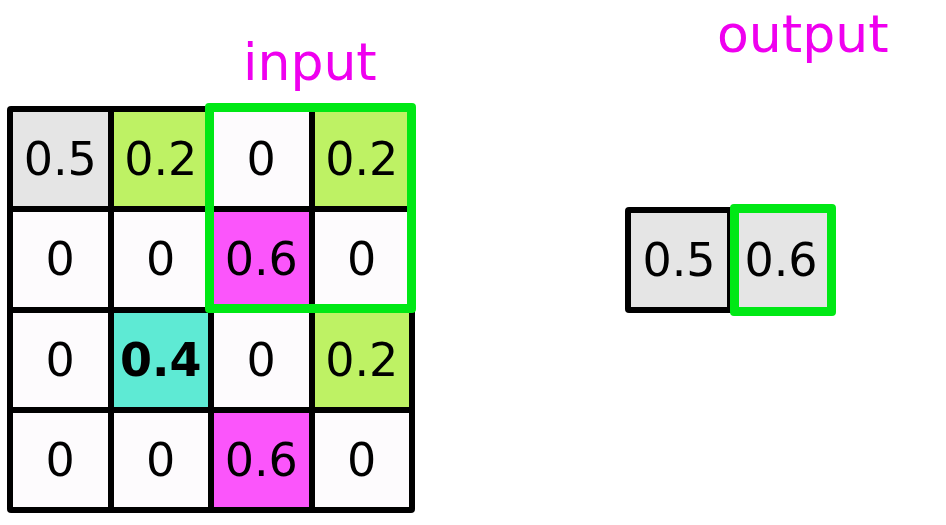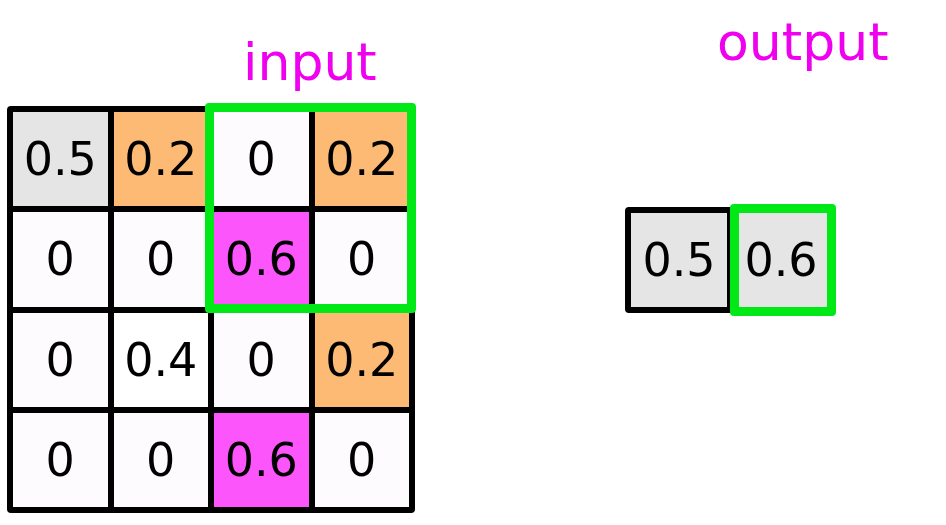--- a/index.html
+++ b/index.html
@@ -19,21 +19,21 @@
     position: absolute;
     font-size: 52px;
     line-height: 1;
     color: #ef00ef;
     font-weight: 400;
     letter-spacing: 0px;
     white-space: nowrap;
     user-select: none;
   }
   #label-input  { left: 243px; top: 8px; margin-top: 28px; }
-  #label-output { left: 717px; top: 16px; }
+  #label-output { left: 717px; top: 8px; }
 
   
   .grid {
     position: absolute;
     display: grid;
     background: #000000;
     box-sizing: border-box;
   }
 
   #input-grid {
@@ -68,22 +68,22 @@
     font-size: 46px;
     line-height: 1;
     color: #000000;
     background: #fdfbfd;
     box-sizing: border-box;
     user-select: none;
   }
 
   
   .v0   { background: #fdfbfd; }
-  .v02  { background: #fdba74; }
-  .v04  { background: #ffffff; }
+  .v02  { background: #bef264; }
+  .v04  { background: #5eead4; font-weight: bold; }
   .v05  { background: #e5e5e5; }
   .v06  { background: #fb55fb; }
 
   
   #input-selection {
     position: absolute;
     left: 205px;
     top: 103px;
     width: 211px;
     height: 210px;

